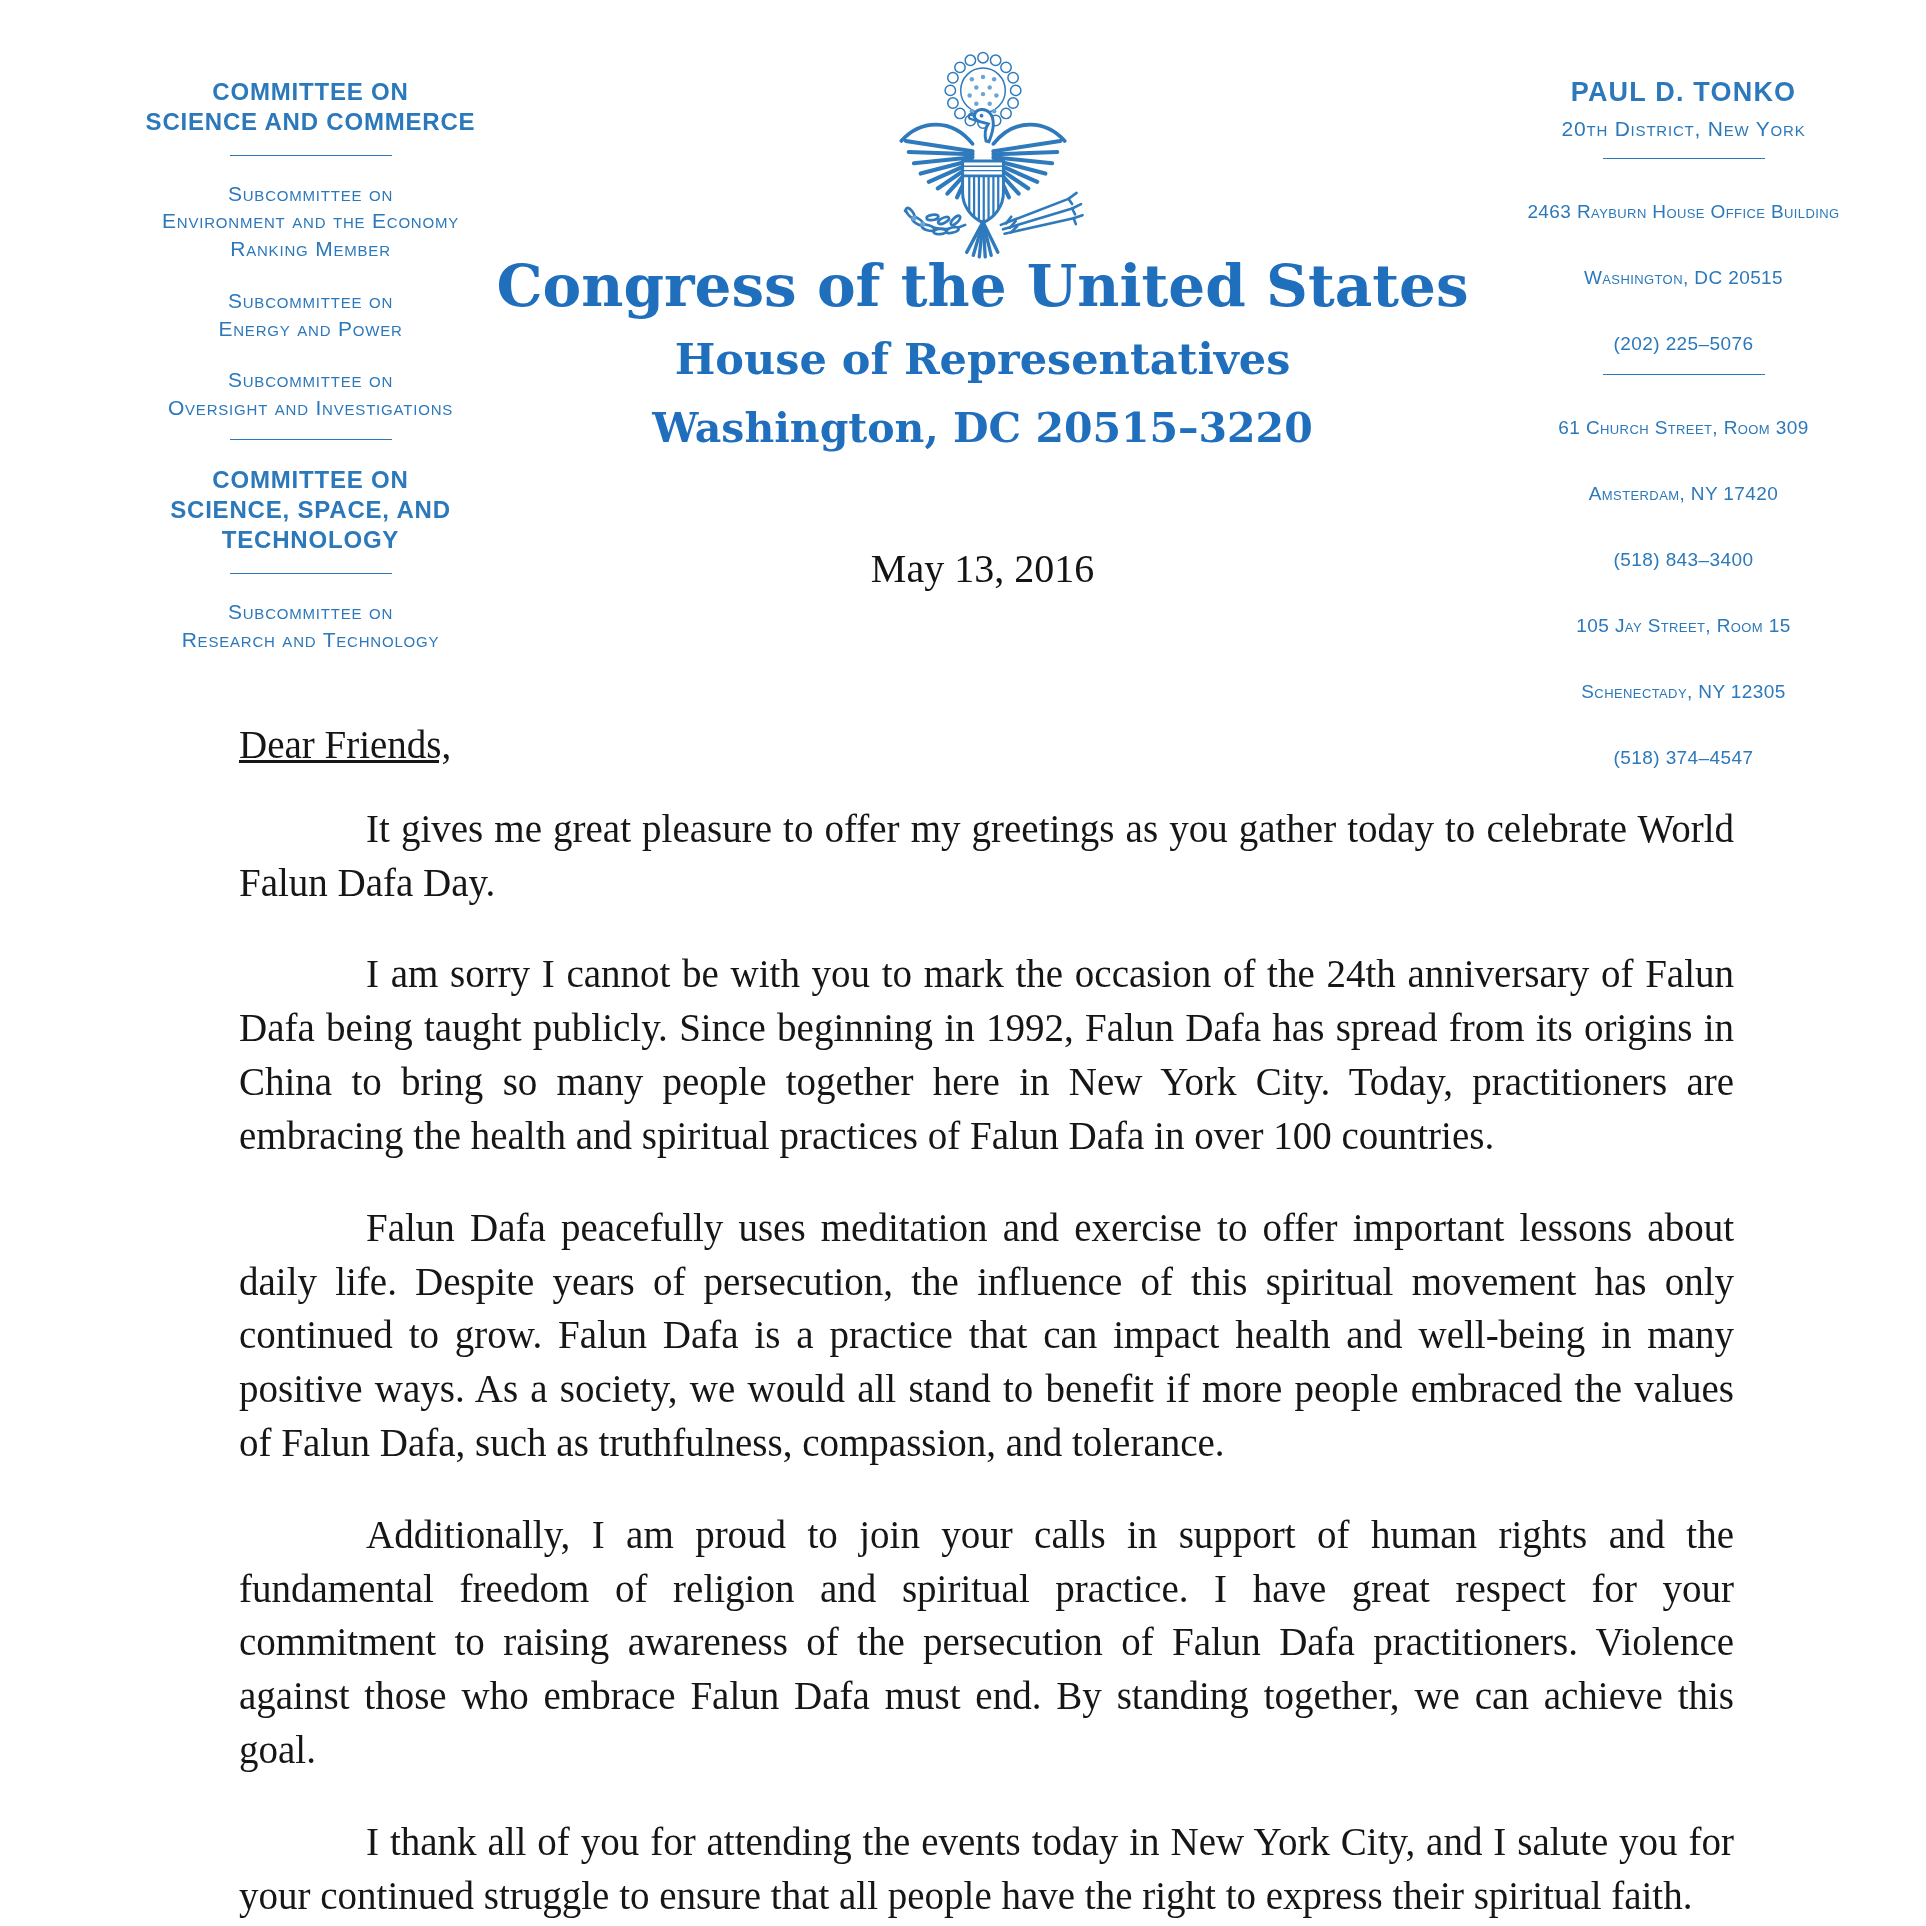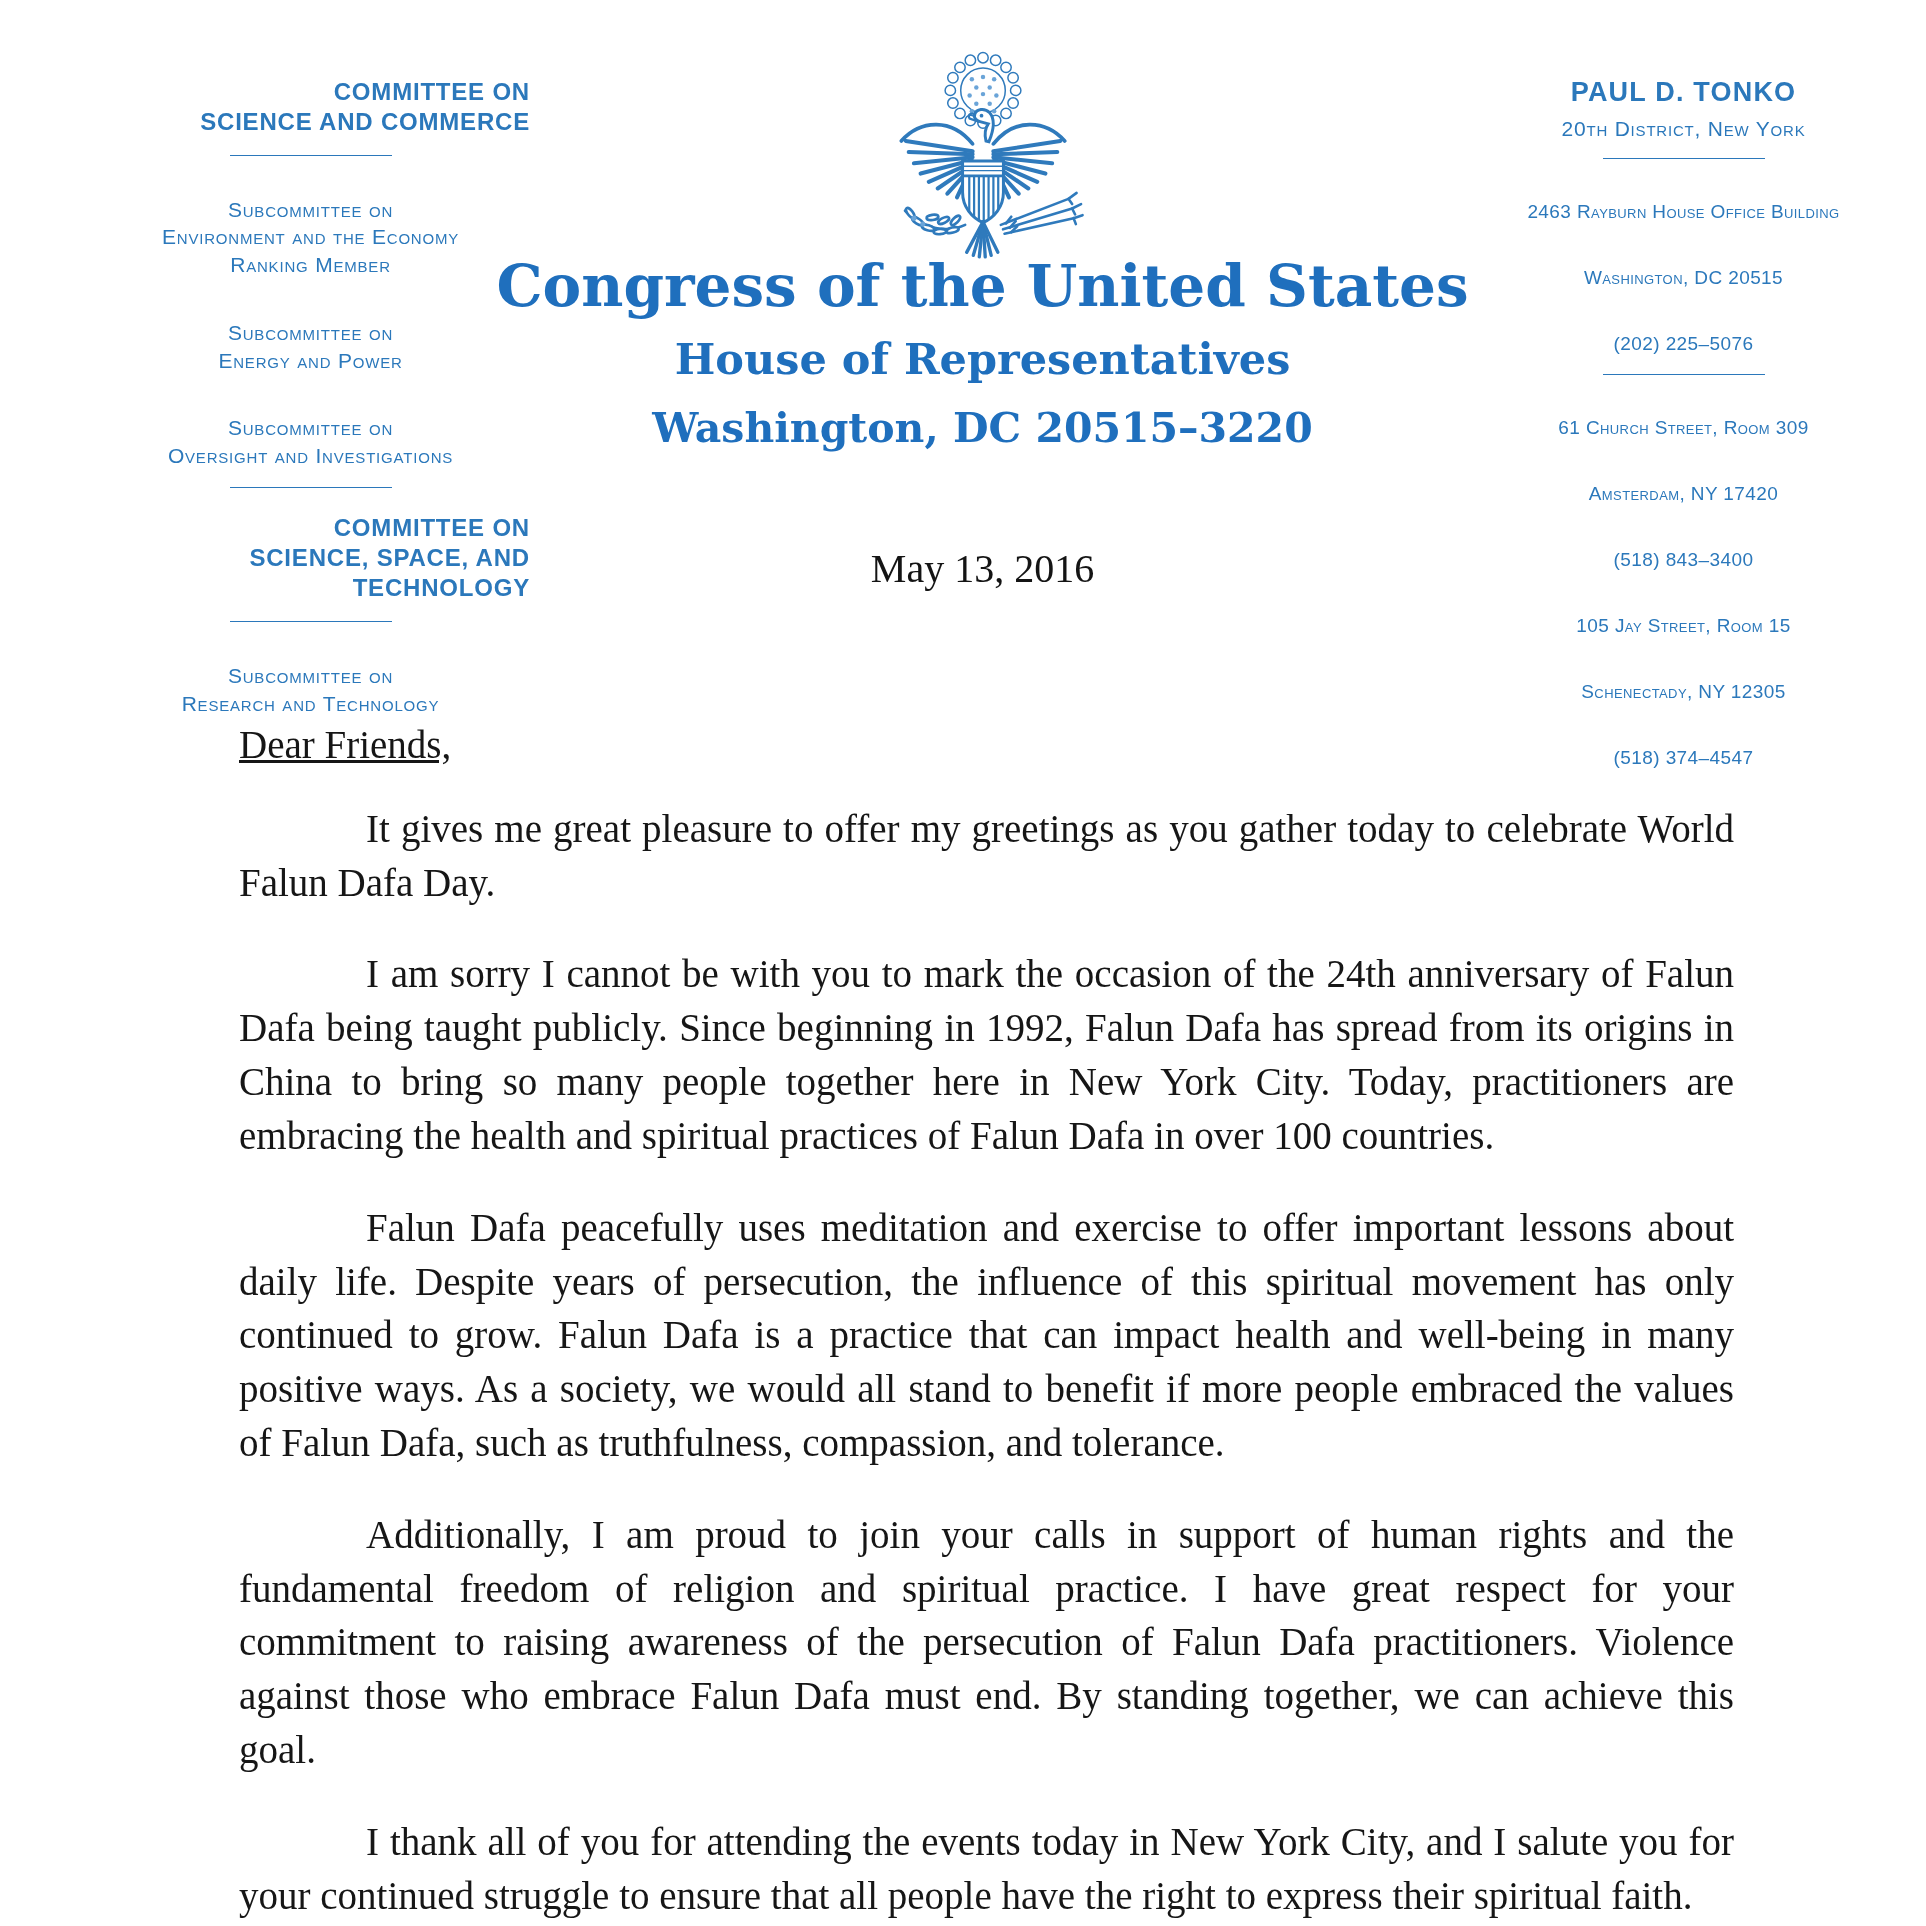--- a/index.html
+++ b/index.html
@@ -7,24 +7,24 @@
   .page{
     position:relative;width:1965px;height:2542px;background:#ffffff;
     font-family:"Liberation Serif",serif;overflow:hidden;
   }
 
   
   .left-col{
     position:absolute;left:91px;top:77px;width:439px;text-align:center;
     font-family:"Liberation Sans",sans-serif;color:#2b78bb;
   }
-  .committee-line{font-size:24px;font-weight:700;line-height:1.25;letter-spacing:0.8px;text-align:right;}
+  .committee-line{font-size:24px;font-weight:700;line-height:1.25;letter-spacing:0.8px;}
   .lh-rule{width:162px;border:none;border-top:1.9px solid #2b78bb;margin:17.7px auto 0 auto;}
   .sub-group{margin-top:0;}
-  .sub-block{margin-top:40px;}
+  .sub-block{margin-top:24px;}
   .sub-line{font-size:21px;line-height:1.32;font-variant:small-caps;letter-spacing:0.8px;}
   .committee-block2{margin-top:25px;}
 
   
   .right-col{
     position:absolute;left:1456px;top:77px;width:455px;text-align:center;
     font-family:Liberation Sans, sans-serif;color:#2b78bb;
   }
   .member-name{font-size:27px;font-weight:700;letter-spacing:1.2px;}
   .district-line{font-size:21px;font-variant:small-caps;letter-spacing:0.8px;margin-top:8.5px;}

